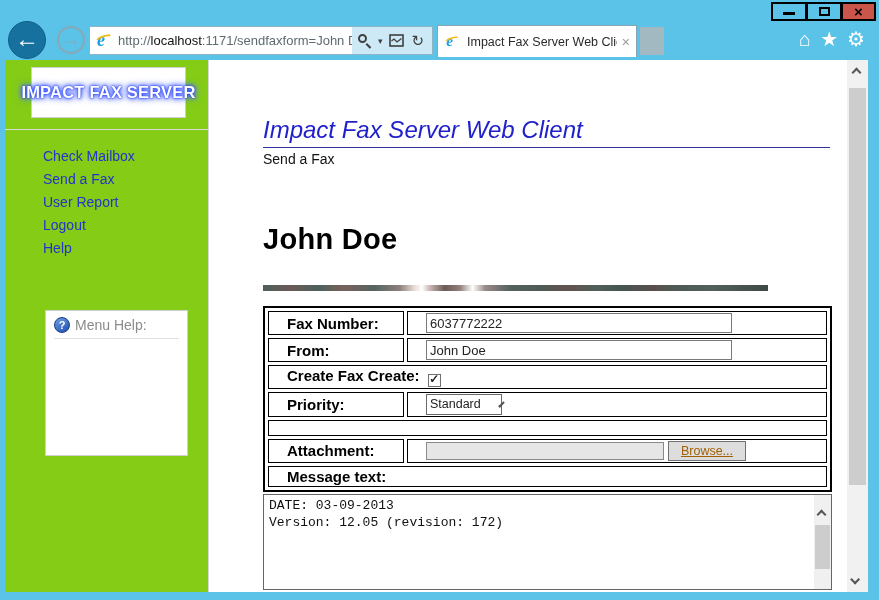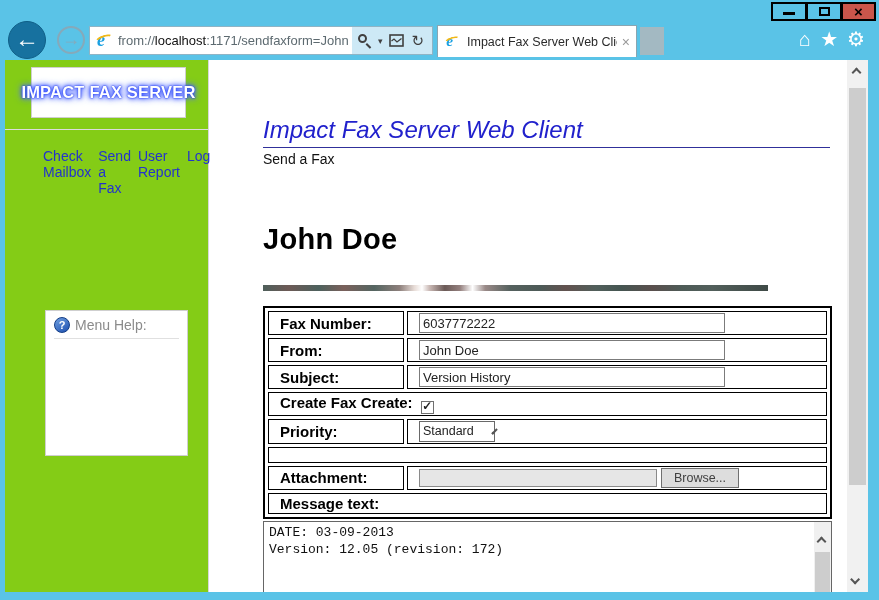--- a/index.html
+++ b/index.html
@@ -52,52 +52,52 @@
 
   
   .content-row { position:absolute; left:5px; top:60px; width:863px; height:532px; background:#fff; overflow:hidden; }
 
   
   .sidebar { position:absolute; left:0; top:0; width:204px; height:100%; background:#84cc16; border-right:1px solid #d8d8d8; }
   .logo-box { position:absolute; left:26px; top:7px; width:155px; height:51px; background:#fff; border:1px solid #cfcfcf; display:flex; align-items:center; justify-content:center; }
   .logo-text { font-size:16.5px; font-weight:bold; color:#fff; letter-spacing:0.2px; white-space:nowrap;
     text-shadow:0 0 2px #2b46ff, 0 0 4px #2b46ff, 0 0 6px #4d67ff, 0 0 8px #7f93ff, 0 0 1px #001a8c; }
   .side-div { position:absolute; left:0; top:69px; width:100%; height:1px; background:#dcdcdc; }
-  .side-links { position:absolute; left:38px; top:88px; display:flex; flex-direction:row; gap:7px; }
+  .side-links { position:absolute; left:38px; top:88px; display:flex; flex-direction:column; gap:7px; }
   .side-link { font-size:14px; color:#2333cc; text-decoration:none; cursor:pointer; }
 
   .menu-help { position:absolute; left:40px; top:250px; width:143px; height:146px; background:#fff; border:1px solid #cfcfcf; padding:6px 8px; }
   .mh-head { display:flex; align-items:center; gap:5px; }
   .help-badge { width:16px; height:16px; border-radius:50%; background:linear-gradient(145deg,#6f9fe0,#1d50b0); border:1px solid #123c86; color:#fff; font-size:11px; font-weight:bold; display:flex; align-items:center; justify-content:center; }
   .mh-label { font-size:14px; color:#8b8b8b; }
   .mh-div { margin-top:5px; height:1px; background:#e0e0e0; }
 
   
   .main { position:absolute; left:205px; top:0; width:637px; height:100%; background:#fff; padding:56px 24px 0 53px; }
   .page-title { font-size:24px; font-style:italic; color:#2121cc; width:567px; border-bottom:1px solid #30309a; padding-bottom:3px; }
   .page-subtitle { font-size:14px; color:#111; margin-top:3px; }
   .user-heading { font-size:29px; font-weight:bold; color:#000; margin-top:56px; letter-spacing:0.3px; }
   .texture-bar { margin-top:29px; width:505px; height:6px;
     background:linear-gradient(90deg,#4e5f5b 0%,#6d5a56 5%,#4d615d 11%,#7a605b 16%,#546561 22%,#8d7f7b 27%,#e8ddd8 30%,#ffffff 31.5%,#c9b8b4 33%,#6b5a57 36%,#94807e 39%,#ffffff 41.5%,#9a8a88 44%,#55615e 49%,#4d5a57 55%,#62524f 60%,#515f5b 66%,#455551 71%,#5a4f4d 77%,#4e5b57 83%,#525f5b 89%,#47534f 95%,#3f4a47 100%); }
 
   table.fax-form { margin-top:15px; width:569px; border:2px solid #000; border-collapse:separate; border-spacing:3px; background:#fff; }
-  .fax-form td { border:1px solid #000; padding:1px 11px; height:16px; vertical-align:middle; }
+  .fax-form td { border:1px solid #000; padding:1px 18px; height:16px; vertical-align:middle; }
   .lbl { font-size:15px; font-weight:bold; color:#000; width:136px; white-space:nowrap; }
   .fax-form input[type=text] { width:306px; height:20px; border:1px solid #7b7b7b; font-family:"Liberation Sans", sans-serif; font-size:13px; padding:1px 3px; color:#222; }
   .inline-lbl { display:inline; }
   .cbx { display:inline-flex; width:13px; height:13px; border:1px solid #707070; background:#fff; align-items:center; justify-content:center; vertical-align:-2px; margin-left:4px; }
   .cbx span { font-size:12px; line-height:1; color:#222; margin-top:-2px; }
   .sel { display:inline-flex; align-items:center; width:76px; height:21px; border:1px solid #696969; background:#fff; padding:0 3px; gap:21px; }
   .sel-val { font-size:12.5px; color:#222; flex:1; }
   .chev { width:7px; height:7px; border-left:2px solid #555; border-top:2px solid #555; display:inline-block; }
   .chev.down { transform:rotate(-135deg) translate(1px,-1px); }
   .chev.up { transform:rotate(45deg); }
   .filectl { display:flex; align-items:center; }
   .file-field { width:238px; height:18px; background:#e6e6e6; border:1px solid #8a8a8a; }
-  .browse-btn { margin-left:4px; width:78px; height:20px; background:#ddd; border:1px solid #707070; font-size:12.5px; color:#404040; display:flex; align-items:center; justify-content:center; }
+  .browse-btn { margin-left:4px; width:78px; height:20px; background:#ddd; border:1px solid #707070; font-size:12.5px; color:#a16207; display:flex; align-items:center; justify-content:center;text-decoration:underline; }
 
   .msgarea { position:relative; margin-top:2px; width:569px; height:96px; border:1px solid #666; background:#fff; padding:2px 24px 2px 5px; font-family:"Liberation Mono","DejaVu Sans Mono",monospace; font-size:13px; color:#111; overflow:hidden; }
   .ta-line { white-space:pre; min-height:17.5px; line-height:17.5px; }
   .squiggle { text-decoration:underline; text-decoration-style:wavy; text-decoration-color:#e03020; text-decoration-thickness:1px; text-underline-offset:2px; }
   .ta-scroll { position:absolute; right:0; top:0; bottom:0; width:17px; background:#f0f0f0; }
   .ta-scroll .sc-up { position:absolute; left:4px; top:16px; }
   .ta-thumb { position:absolute; left:1px; top:30px; width:15px; height:44px; background:#cdcdcd; }
 
   
   .vscroll { position:absolute; left:842px; top:0; width:21px; height:100%; background:#f1f1f1; }
@@ -127,21 +127,21 @@
   </div>
   <div class="nav-btn fwd">
     <span>→</span>
   </div>
 
   <div class="addr">
     <span class="ie-e">
         <span class="e">e</span>
         <span class="orbit"></span>
       </span>
-    <span class="url"><span class="dim">from://</span><span class="host">localhost</span><span class="dim">:1171/sendfaxform=John Doe</span></span>
+    <span class="url"><span class="dim">http://</span><span class="host">localhost</span><span class="dim">:1171/sendfaxform=John Doe</span></span>
     <span class="addr-tools">
       <span class="mag">
           <span class="lens"></span>
           <span class="stick"></span>
         </span>
       <span class="caret">▾</span>
       <svg class="compat-icon" width="15" height="13" viewBox="0 0 15 13">
           <rect x="1" y="1" width="13" height="11" fill="none" stroke="#3f3f3f" stroke-width="1.6"></rect>
           <polyline points="2.5,7 5,5 8,8 12.5,4.5" fill="none" stroke="#3f3f3f" stroke-width="1.3"></polyline>
         </svg>
@@ -199,24 +199,20 @@
       <tbody>
           <tr>
         <td class="lbl">Fax Number:</td>
         <td><input type="text" value="6037772222" style=""></td>
       </tr>
       <tr>
         <td class="lbl">From:</td>
         <td><input type="text" value="John Doe" style=""></td>
       </tr>
       <tr>
-        <td class="lbl">Subject:</td>
-        <td><input type="text" value="Version History" style=""></td>
-      </tr>
-      <tr>
         <td colspan="2" class="lbl">
           <span class="inline-lbl">Create Fax Create:</span>
           <span class="cbx">
                 <span>✓</span>
               </span>
         </td>
       </tr>
       <tr>
         <td class="lbl">Priority:</td>
         <td>

